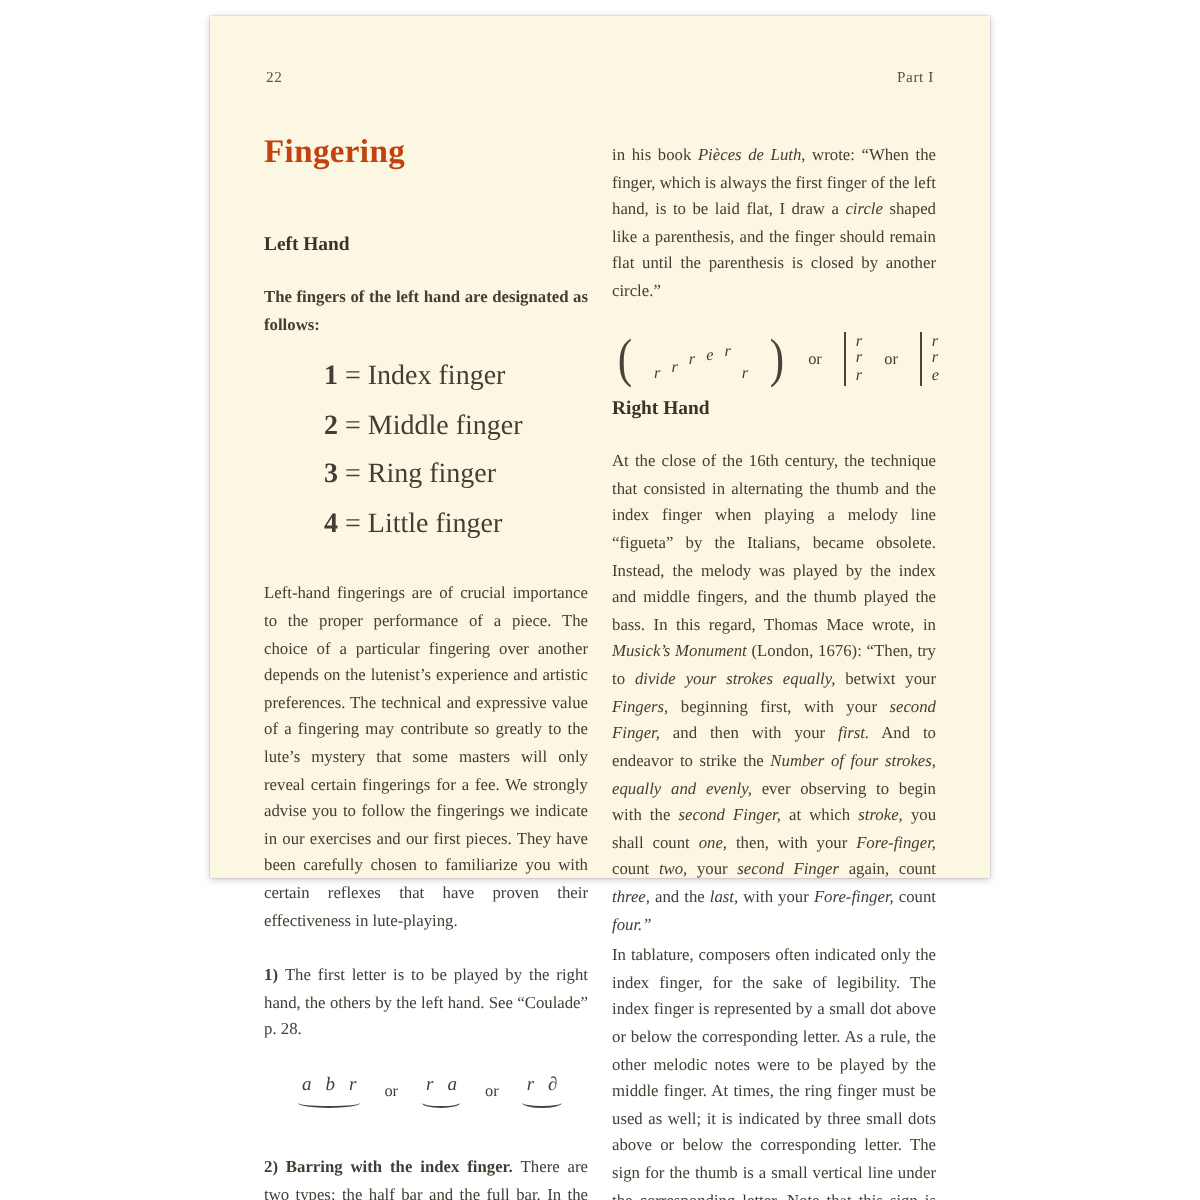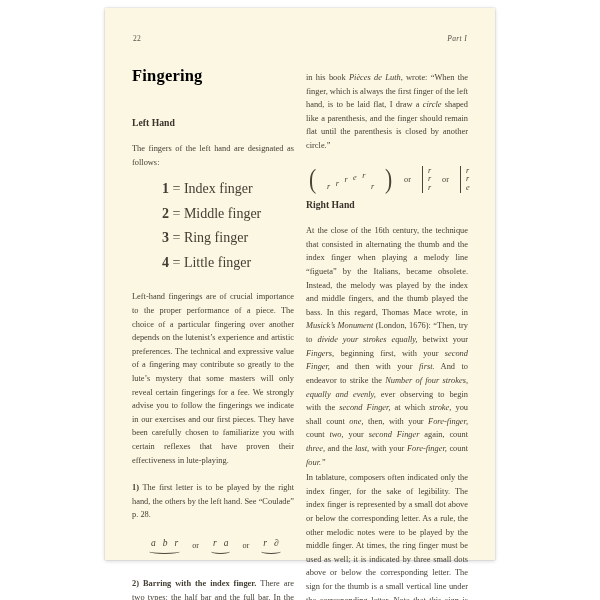--- a/index.html
+++ b/index.html
@@ -3,38 +3,38 @@
 <meta charset="utf-8">
 <style>
   html,body { margin:0; padding:0; }
   body {
     width:600px; height:600px; position:relative;
     background:#ffffff;
     font-family:"Liberation Serif","DejaVu Serif",serif;
     overflow:hidden;
   }
   .page {
-    position:absolute; left:105px; top:8px; width:390px; height:552px;
+    position:absolute; left:105px; top:8px; width:390px; height:431px;
     background:#fcf7e3;
     box-shadow:0 1px 4px rgba(0,0,0,0.18), 0 0 1px rgba(0,0,0,0.25);
     color:#433d33;
     box-sizing:border-box;
   }
   .running-head {
     display:flex; justify-content:space-between;
     padding:26px 28px 0 28px;
     font-size:7.6px; color:#575149; letter-spacing:0.3px;
   }
-  .part-label { font-style:italic; }
+  .part-label { }
   .columns { display:flex; gap:12px; padding:0 27px; }
   .col { width:162px; font-size:8.4px; line-height:1.62; text-align:justify; }
 
-  .chapter-title { font-size:16.5px; font-weight:bold; color:#000000; margin:20px 0 0 0; letter-spacing:0.2px; text-align:left; }
+  .chapter-title { font-size:16.5px; font-weight:bold; color:#c2410c; margin:20px 0 0 0; letter-spacing:0.2px; text-align:left; }
   .sec-heading { font-size:9.7px; font-weight:bold; color:#38332b; margin:25px 0 0 0; text-align:left; }
-  .intro { margin-top:12px; }
+  .intro { margin-top:12px;font-weight:bold; }
   .finger-list { margin:7px 0 4px 30px; font-size:14px; line-height:1.78; text-align:left; }
   .para { margin-top:14px; }
   .subheading { font-weight:bold; margin-top:13px; text-align:left; font-size:8.6px; }
 
   .notation-row { display:flex; align-items:flex-end; gap:11px; margin:14px 0 22px 16px; text-align:left; }
   .tab-group { position:relative; display:inline-flex; gap:7px; font-style:italic; font-size:9.5px; padding:0 3px 4px 3px; }
   .tab-group .slur {
     position:absolute; left:1px; right:1px; bottom:1px; height:4px;
     border-bottom:0.9px solid #4a443a;
     border-radius:0 0 100% 100%;

